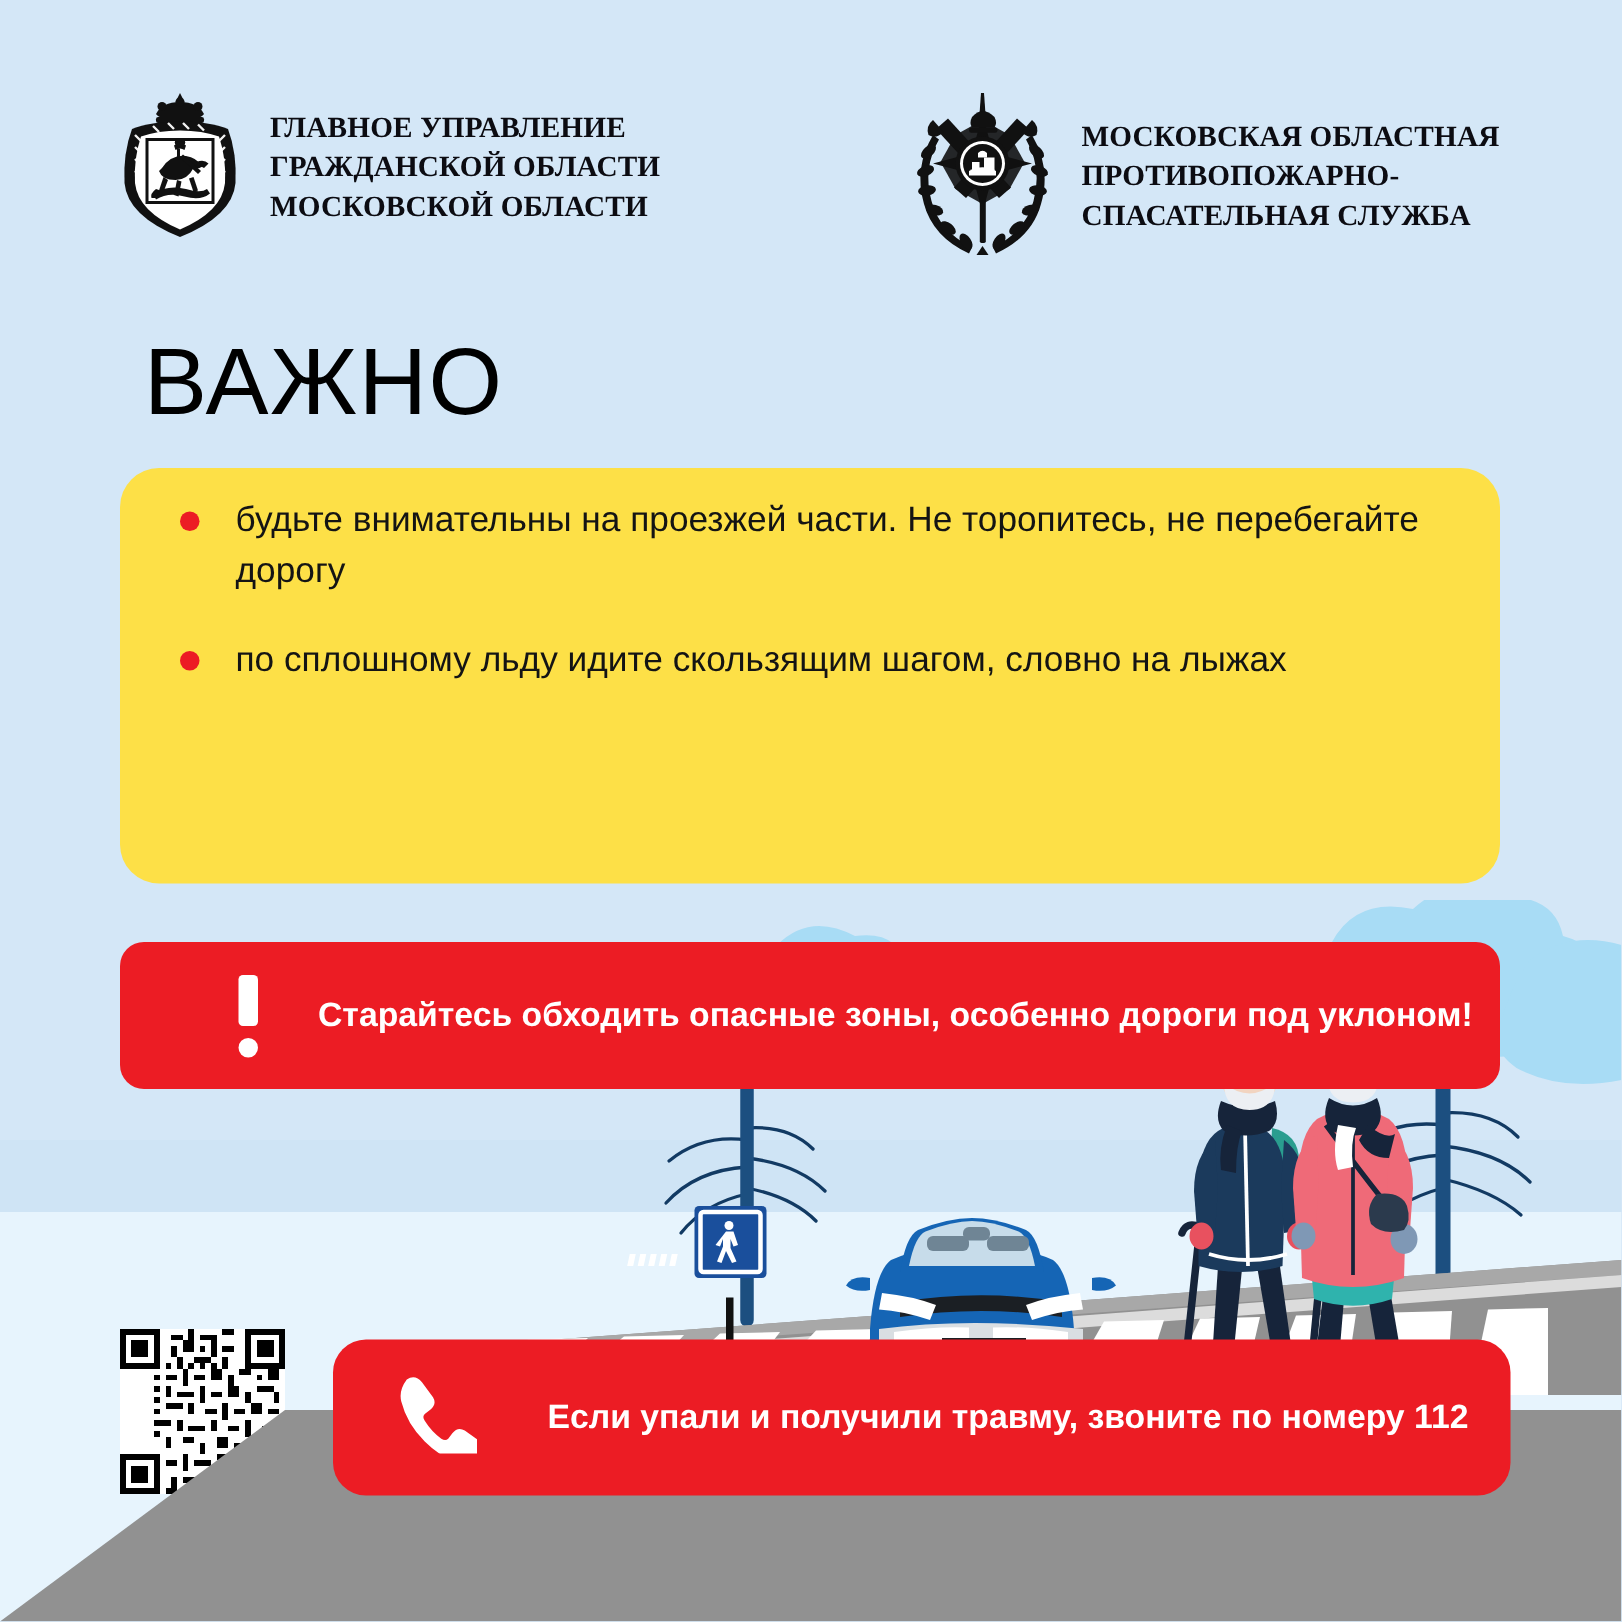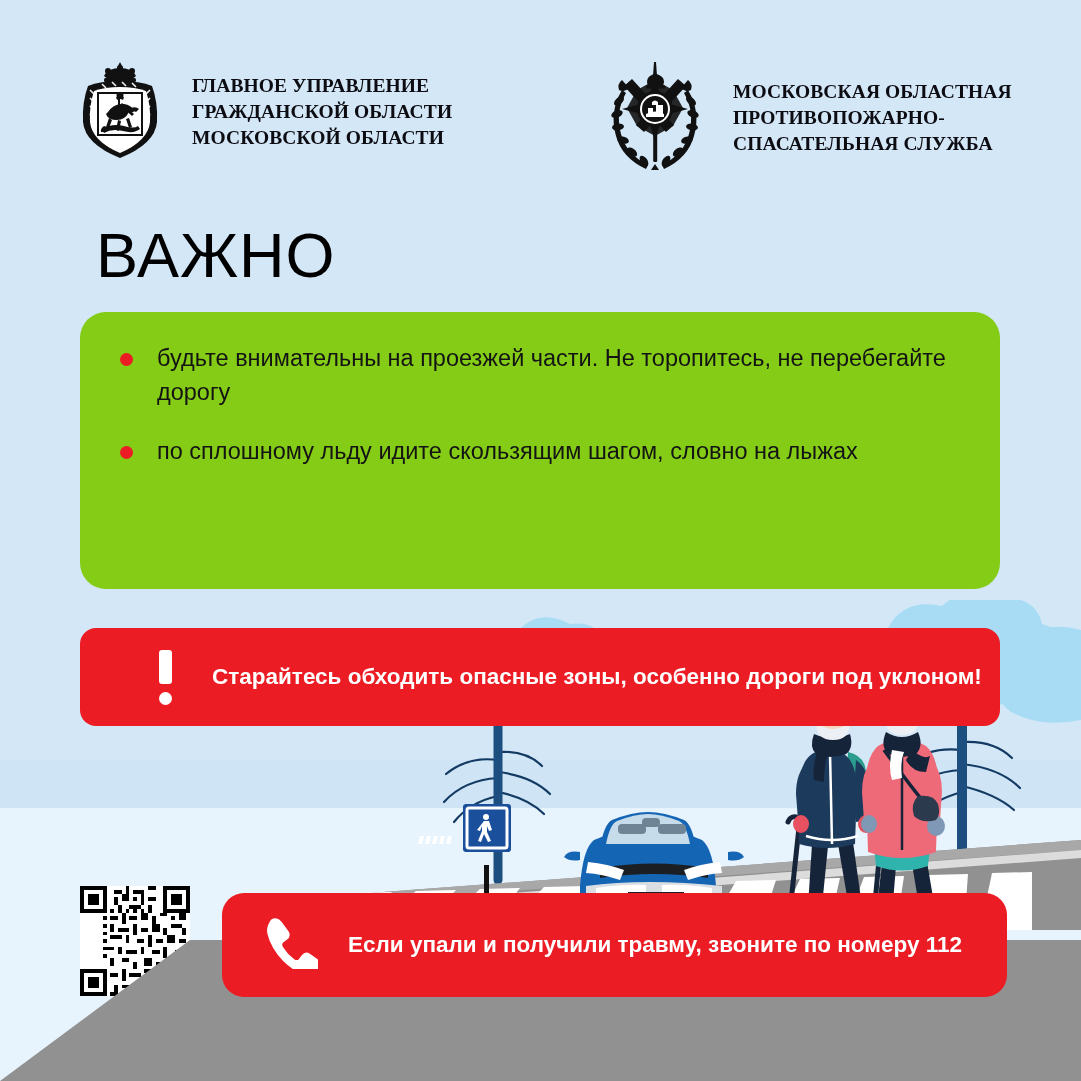--- a/index.html
+++ b/index.html
@@ -15,39 +15,39 @@
   .bg-top{position:absolute;left:0;top:0;width:1081px;height:808px;background:#d4e7f7;}
   .bg-mid{position:absolute;left:0;top:808px;width:1081px;height:273px;background:#e7f4fd;}
   .bg-horizon{position:absolute;left:0;top:760px;width:1081px;height:48px;background:#cfe4f5;}
 
   
   .ground{position:absolute;left:0;top:940px;width:1081px;height:141px;}
   .ground svg{display:block;}
 
   
   .header{position:absolute;left:0;top:60px;width:1081px;height:125px;}
-  .logo-block{position:absolute;display:flex;align-items:center;gap:30px;}
+  .logo-block{position:absolute;display:flex;align-items:center;gap:18px;}
   .logo-block.one{left:78px;top:0;}
   .logo-block.two{left:608px;top:0;}
   .crest{flex:0 0 auto;}
   .logo-text{font-weight:bold;font-size:19.5px;line-height:1.34;color:#0c0c12;letter-spacing:0.1px;font-family:"Liberation Serif", serif;}
   .logo-text .ln{display:block;white-space:nowrap;}
 
   
   .heading{
     position:absolute;left:96px;top:224px;
     font-size:63px;font-weight:normal;letter-spacing:1px;
     color:#000000;line-height:1;
   }
 
   
   .card{
     position:absolute;left:80px;top:312px;width:920px;height:277px;
-    background:#84cc16;border-radius:26px;box-sizing:border-box;
-    padding:30px 40px 0 40px;
+    background:#fde047;border-radius:26px;box-sizing:border-box;
+    padding:18px 40px 0 40px;
   }
   .bullet{display:flex;align-items:flex-start;margin-bottom:26px;}
   .dot{
     flex:0 0 auto;width:13px;height:13px;border-radius:50%;
     background:#ec1c24;margin-top:11px;margin-right:24px;
   }
   .btext{font-size:23.5px;line-height:1.43;color:#141414;}
 
   
   .warn{
@@ -60,21 +60,21 @@
     display:flex;flex-direction:column;align-items:center;
   }
   .bang .bar{width:13px;height:34px;background:#fff;border-radius:3px;}
   .bang .pt{width:13px;height:13px;border-radius:50%;background:#fff;margin-top:8px;}
   .warn-text{font-size:22.5px;font-weight:bold;color:#fff;line-height:1.42;}
 
   
   .phone-banner{
     position:absolute;left:222px;top:893px;width:785px;height:104px;
     background:#ec1c24;border-radius:22px;
-    display:flex;align-items:center;box-sizing:border-box;padding-left:44px;
+    display:flex;align-items:center;box-sizing:border-box;padding-left:44px;gap:17px;
   }
   .phone-ico{flex:0 0 auto;margin-right:30px;}
   .phone-text{font-size:22.5px;font-weight:bold;color:#fff;line-height:1.45;}
 
   
   .qr{position:absolute;left:80px;top:886px;width:110px;height:110px;background:#fff;}
 
   
   .scene{position:absolute;left:0;top:600px;width:1081px;height:400px;}
   .scene svg{display:block;}

